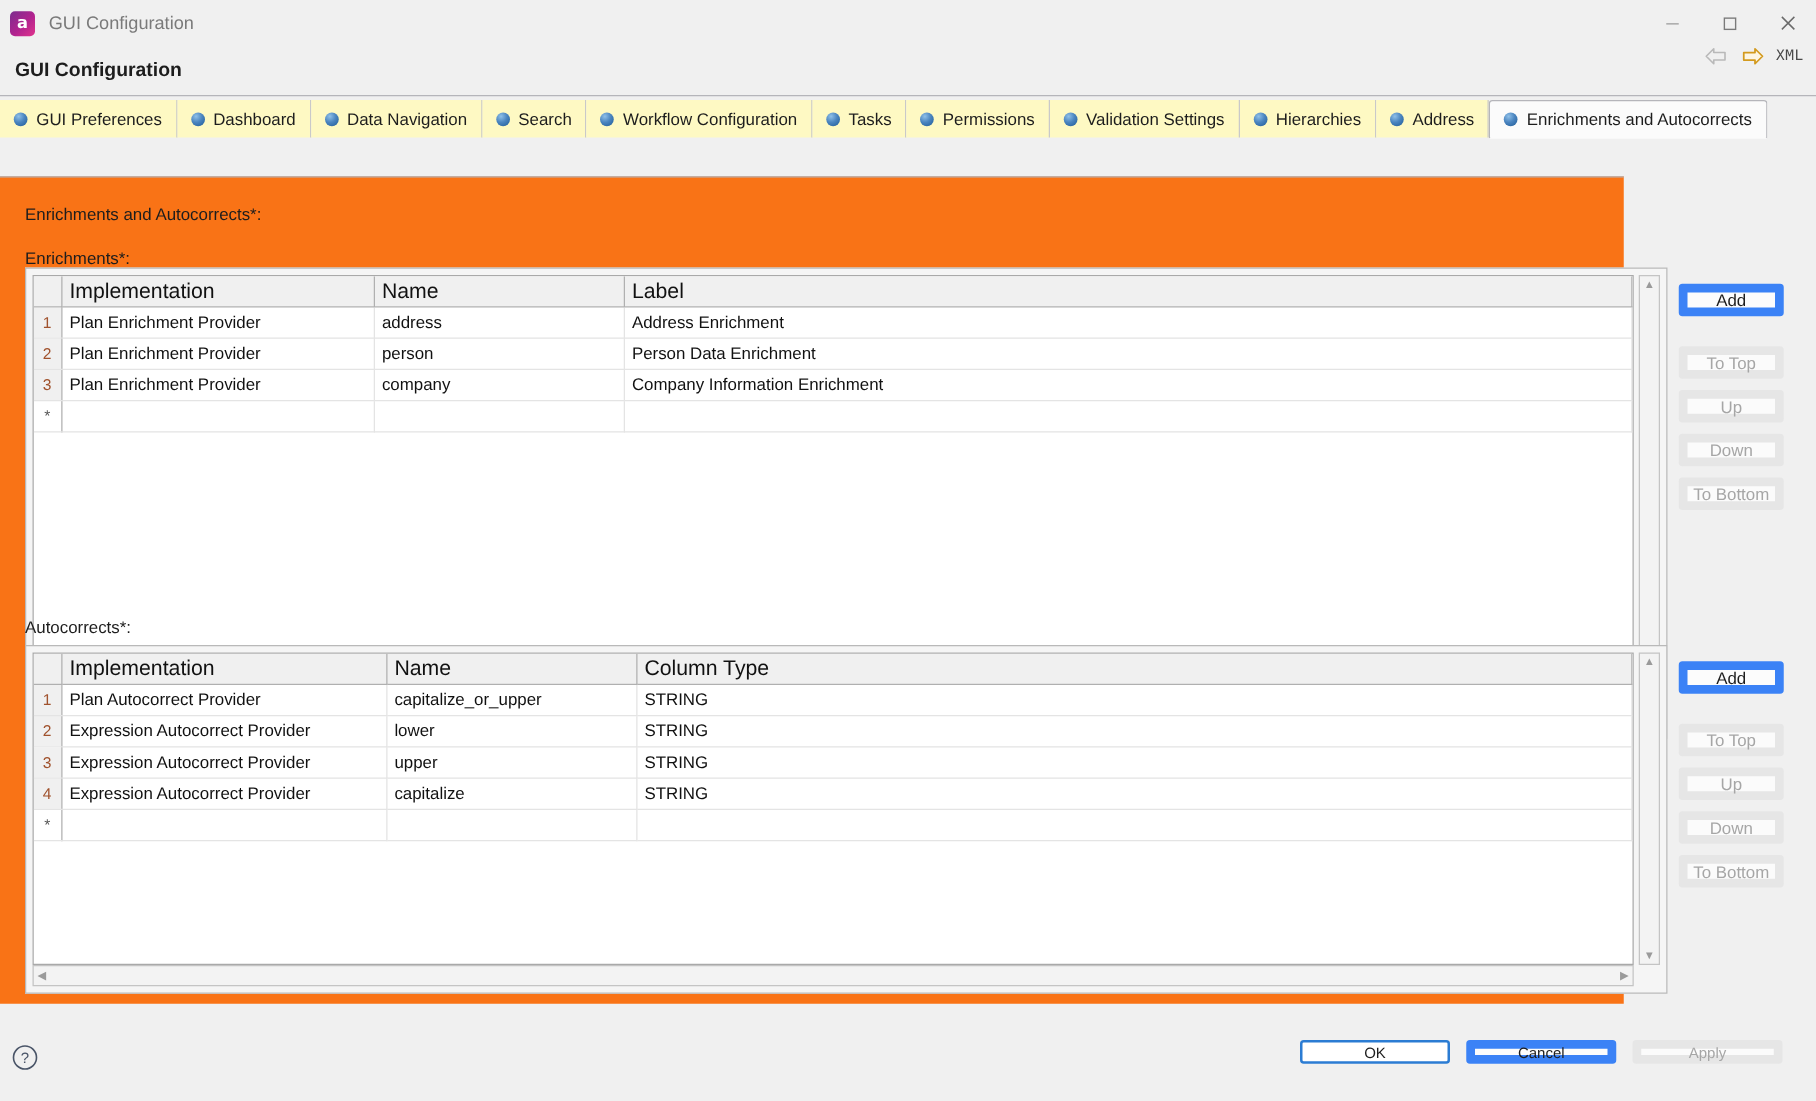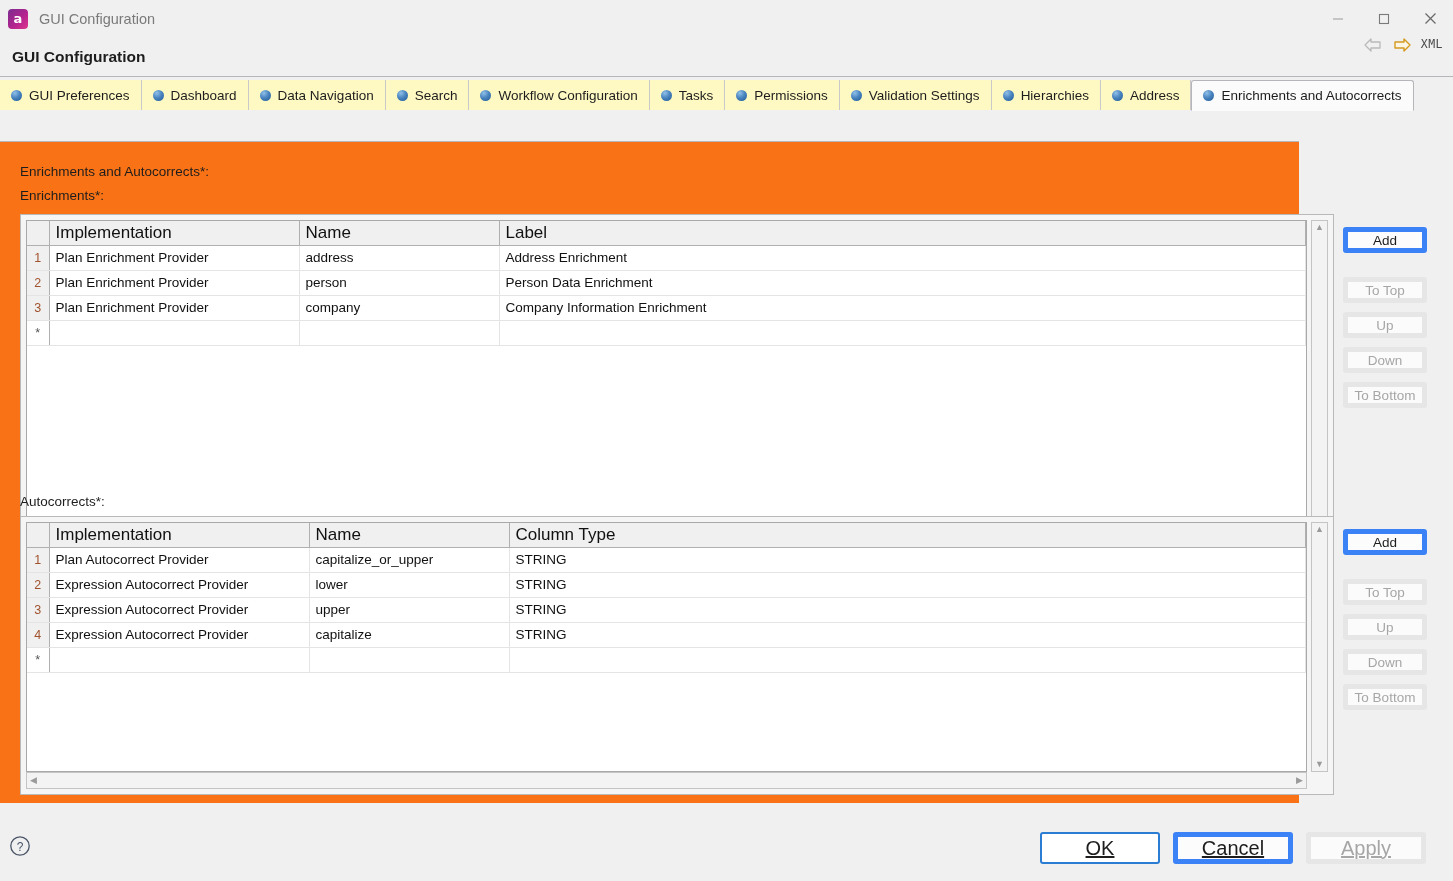--- a/index.html
+++ b/index.html
@@ -127,36 +127,36 @@
     display: flex; justify-content: space-between; align-items: center;
   }
   .sb-arrow { font-size: 9px; color: #9a9a9a; line-height: 1; padding: 2px 3px; }
 
   
   .side-buttons { position: absolute; display: flex; flex-direction: column; }
   .btn {
     font-family: "Liberation Sans", sans-serif;
     font-size: 13.5px;
     background: #fcfcfc;
-    border: 5px solid #3b82f6;
+    border: 7px solid #3b82f6;
     border-radius: 3px;
     color: #1d1d1d;
     height: 26px;
     display: flex; align-items: center; justify-content: center;
   }
   .btn.disabled { color: #a6a6a6; border-color: #e6e6e6; background: #fbfbfb; }
   .btn.side { width: 84px; }
 
   
   .help-icon { position: absolute; left: 9px; top: 835px; width: 22px; height: 22px; }
   .footer-buttons {
     position: absolute; right: 27px; top: 832px;
     display: flex; gap: 13px;
   }
-  .btn.footer { width: 120px; height: 32px; font-size: 20px; text-decoration: underline; }
+  .btn.footer { width: 120px; height: 19px; font-size: 12px; }
   .btn.footer.primary { border: 2px solid #2b7cd3; background: #fff; }
 </style>
 </head>
 <body>
 
 <div class="titlebar">
   <div class="app-icon">
     <span>a</span>
   </div>
   <div class="title-text">GUI Configuration</div>
@@ -237,21 +237,21 @@
     <div class="tab active">
       <span class="tab-bullet"></span>
       <span>Enrichments and Autocorrects</span>
     </div>
   </div>
 
 <div class="panel">
 
   <div class="section-label" style="left:20px; top:22px;">Enrichments and Autocorrects*:</div>
 
-  <div class="section-label" style="left:20px; top:46px;">Enrichments*:</div>
+  <div class="section-label" style="left:20px; top:57px;">Enrichments*:</div>
 
   <div class="table-frame" style="left:20px; top:72px; width:1314px; height:377px;">
     <div class="table-inner" style="width:1281px; height:348px;">
       <table class="grid">
         <colgroup>
             <col style="width:22px">
             <col style="width:250px">
             <col style="width:200px">
             <col>
           </colgroup>

